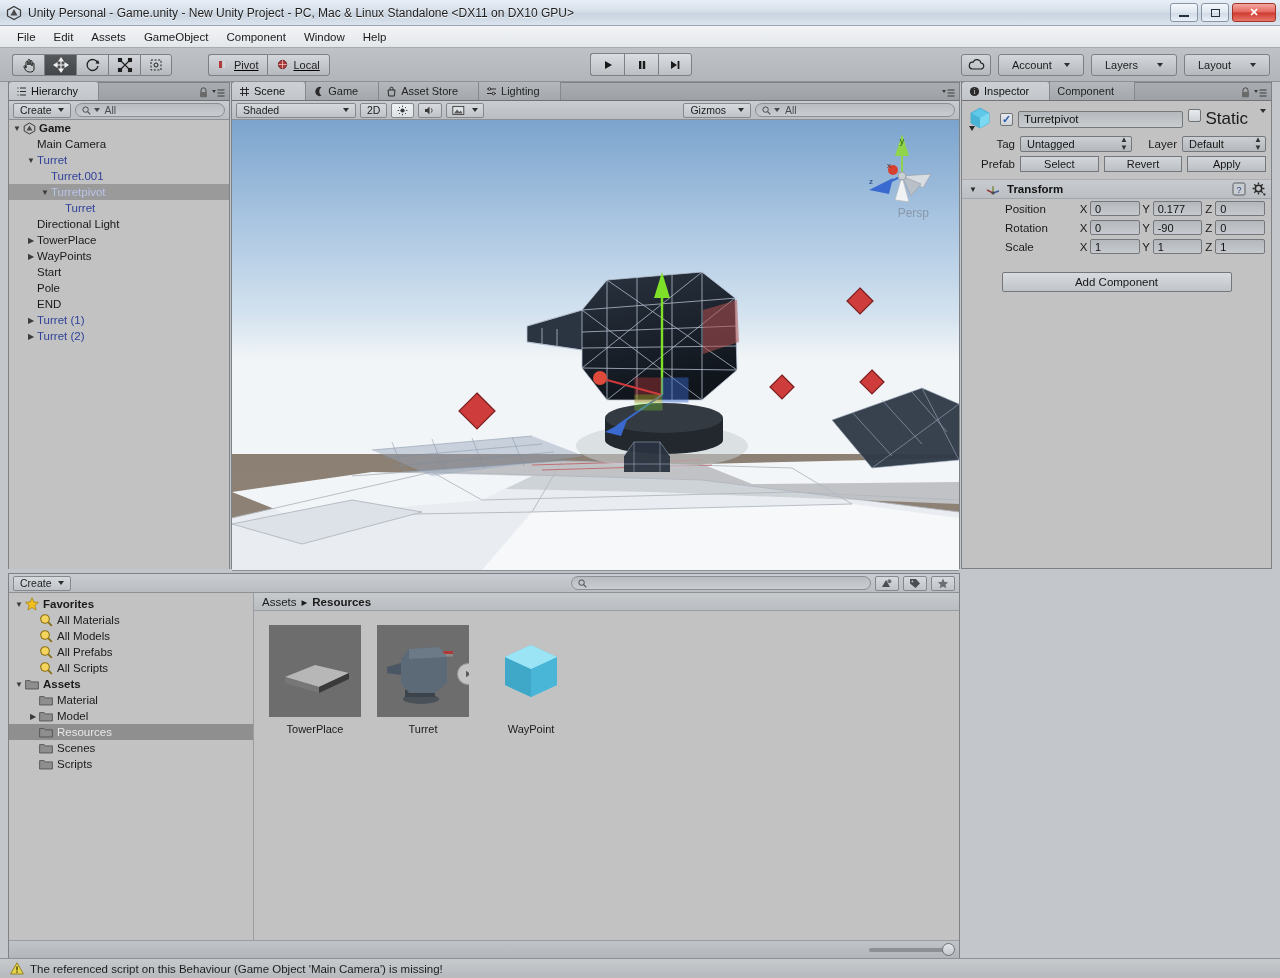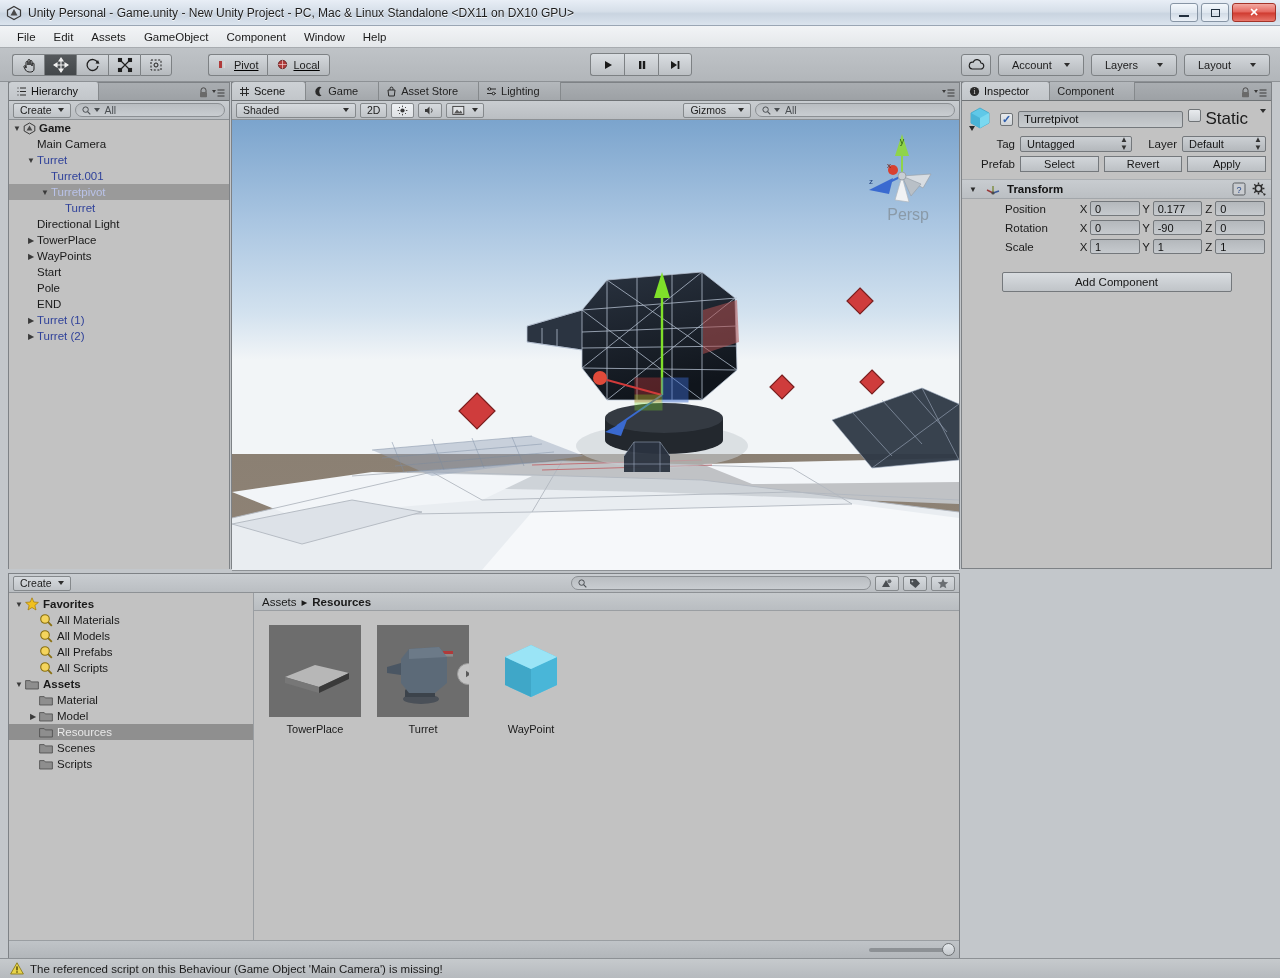--- a/index.html
+++ b/index.html
@@ -155,21 +155,21 @@
   .arrow.open::before { content: "\25BC"; }
   .arrow.closed::before { content: "\25B6"; }
   .unity-mini { width: 13px; height: 13px; margin-right: 3px; }
 
   
   #scenepanel { left: 231px; top: 82px; width: 729px; height: 487px;
     border: 1px solid #7e8286; }
   .scene-view { position: relative; width: 727px; height: 450px; overflow: hidden;
     background: linear-gradient(180deg,#7ea6cf 0%, #a8c4e0 28%, #cfe0ee 55%, #eef3f6 70%, #f6f5f2 74%, #8a7f72 76%, #8e8275 100%); }
   .scene-gizmo { position: absolute; right: 14px; top: 8px; width: 86px; height: 100px; }
-  .persp-label { position: absolute; right: 30px; top: 86px; font-size: 16px; color: #8a9aa8; }
+  .persp-label { position: absolute; right: 30px; top: 86px; font-size: 12px; color: #8a9aa8; }
   .scene-bottombar {
     height: 15px; background: linear-gradient(180deg,#c0c4c8 0%, #b2b6ba 100%);
     border-top: 1px solid #8d9195;
   }
 
   
   #inspector { left: 961px; top: 82px; width: 311px; height: 487px;
     border: 1px solid #7e8286; background: #c2c2c2; }
   .insp-body { padding: 0; }
   .insp-head { display: flex; align-items: center; padding: 5px 5px 2px 5px; gap: 5px; }

